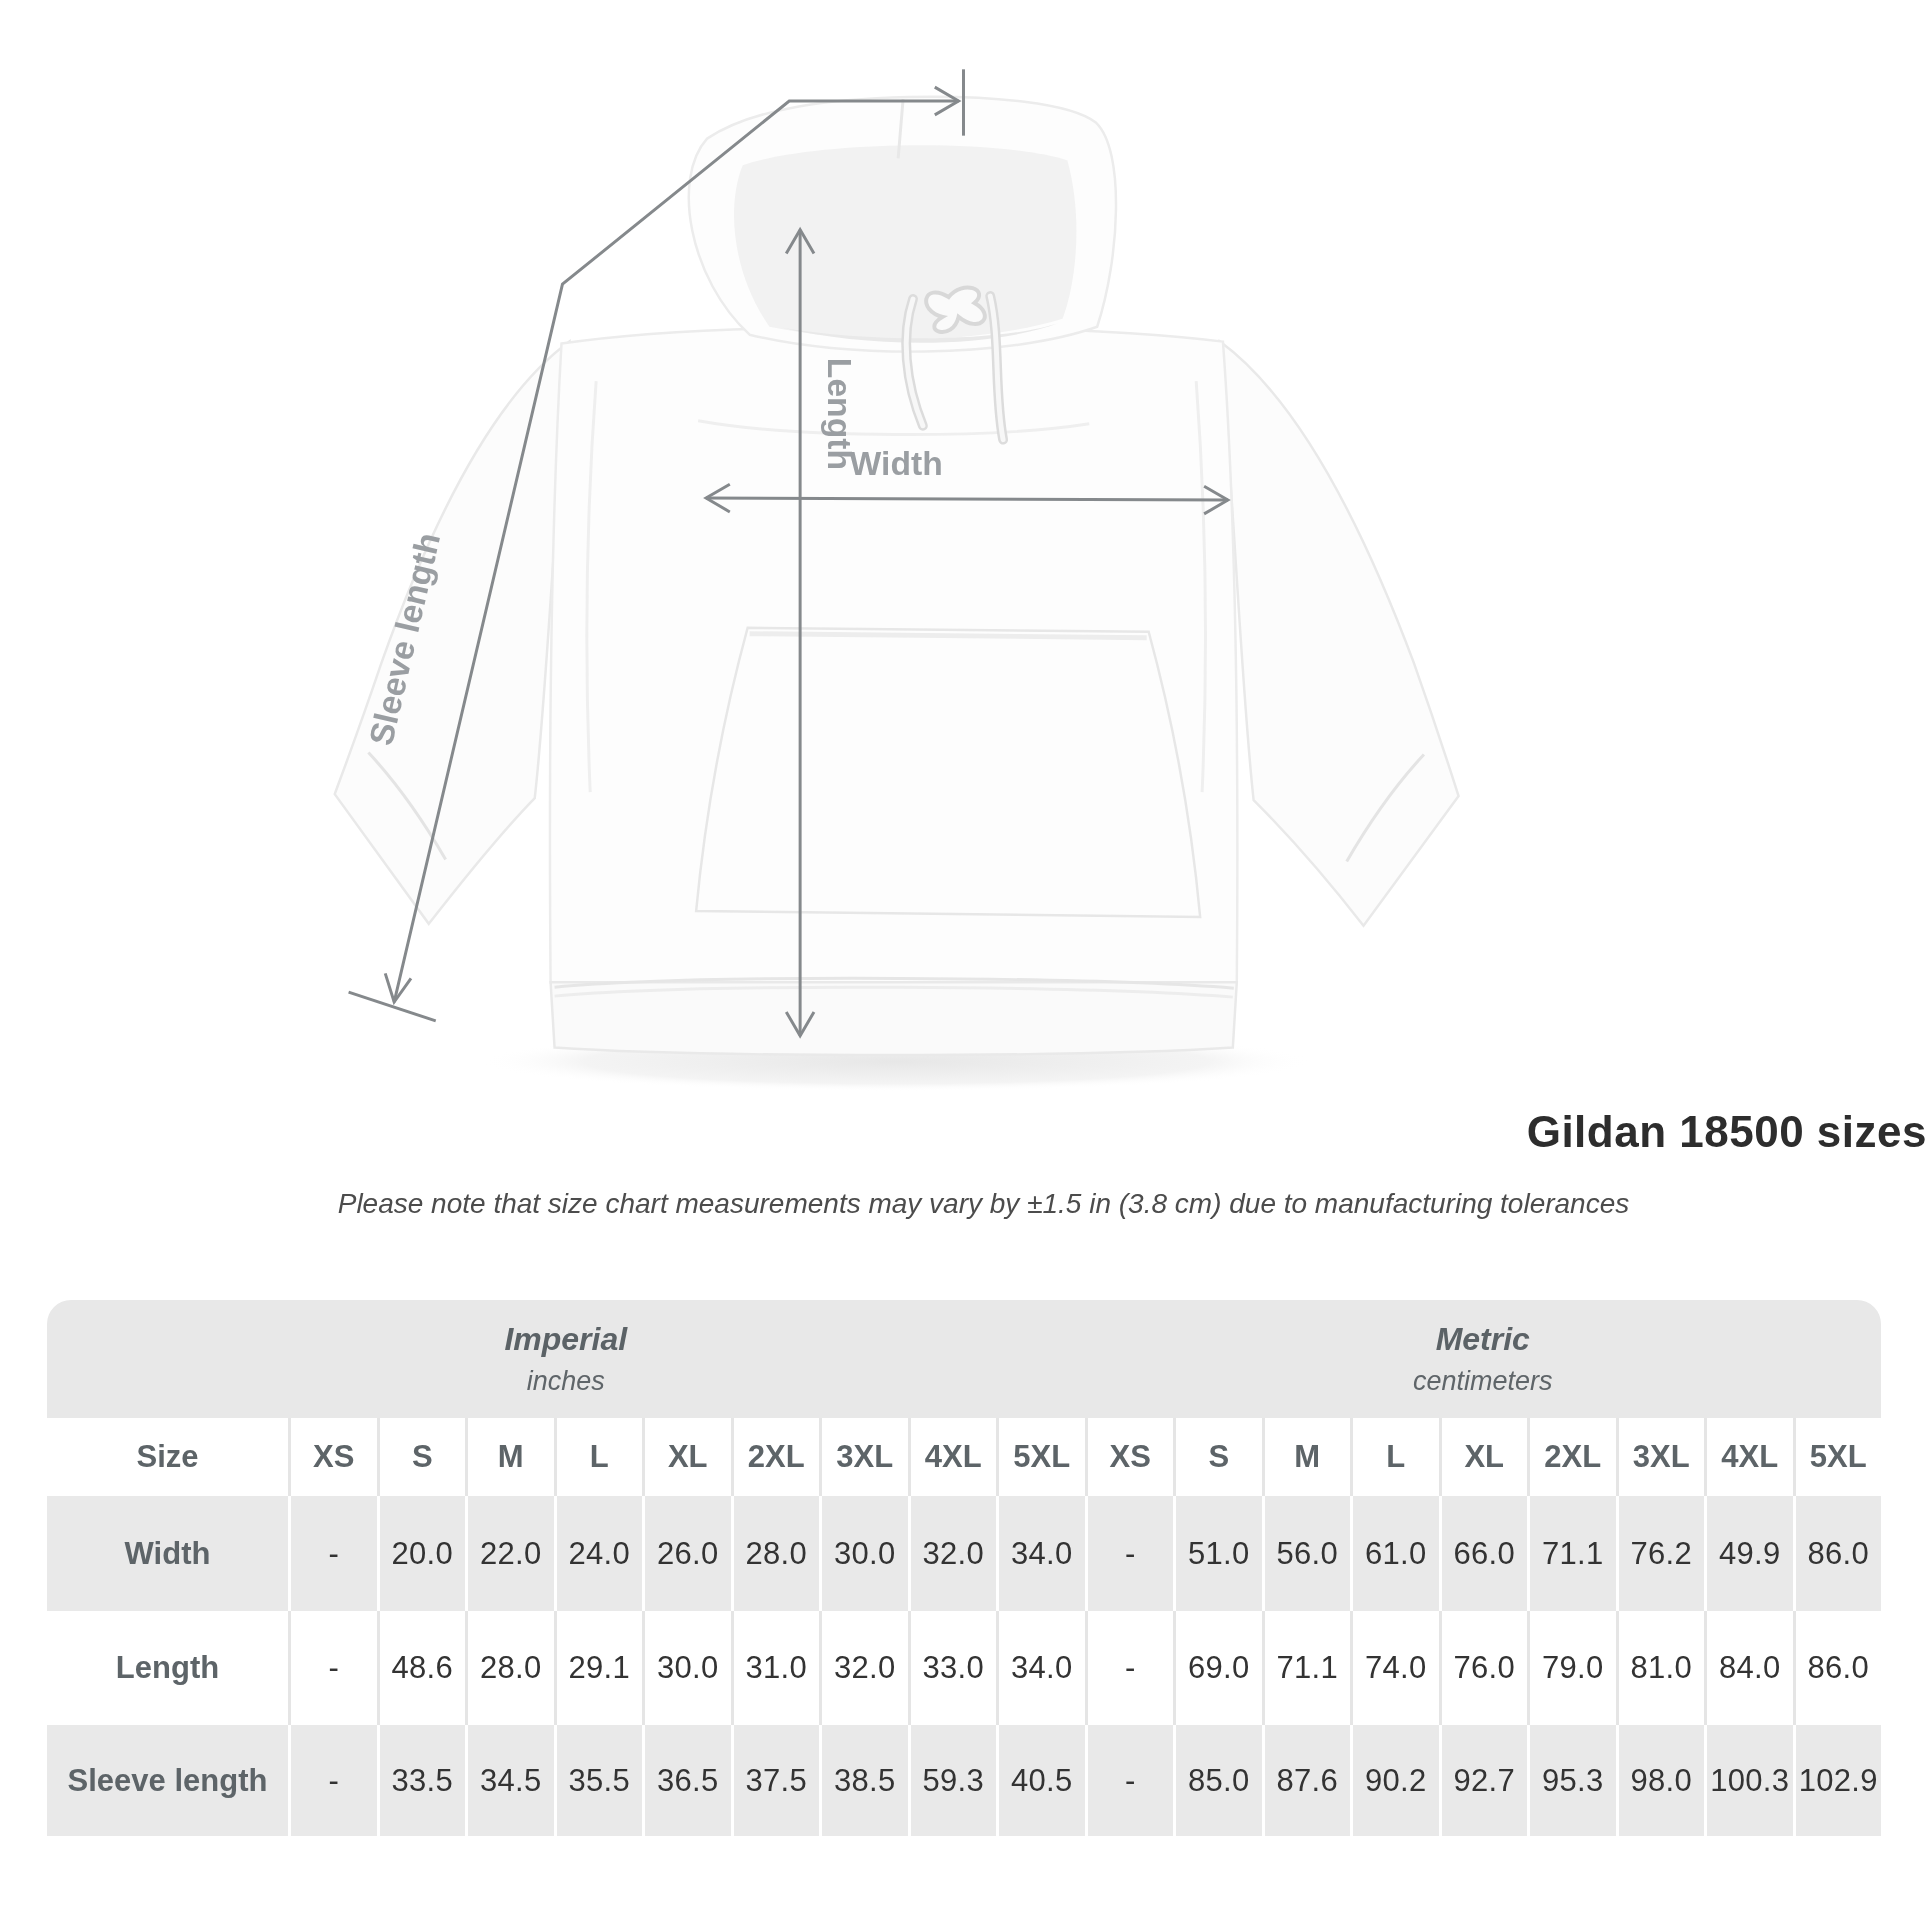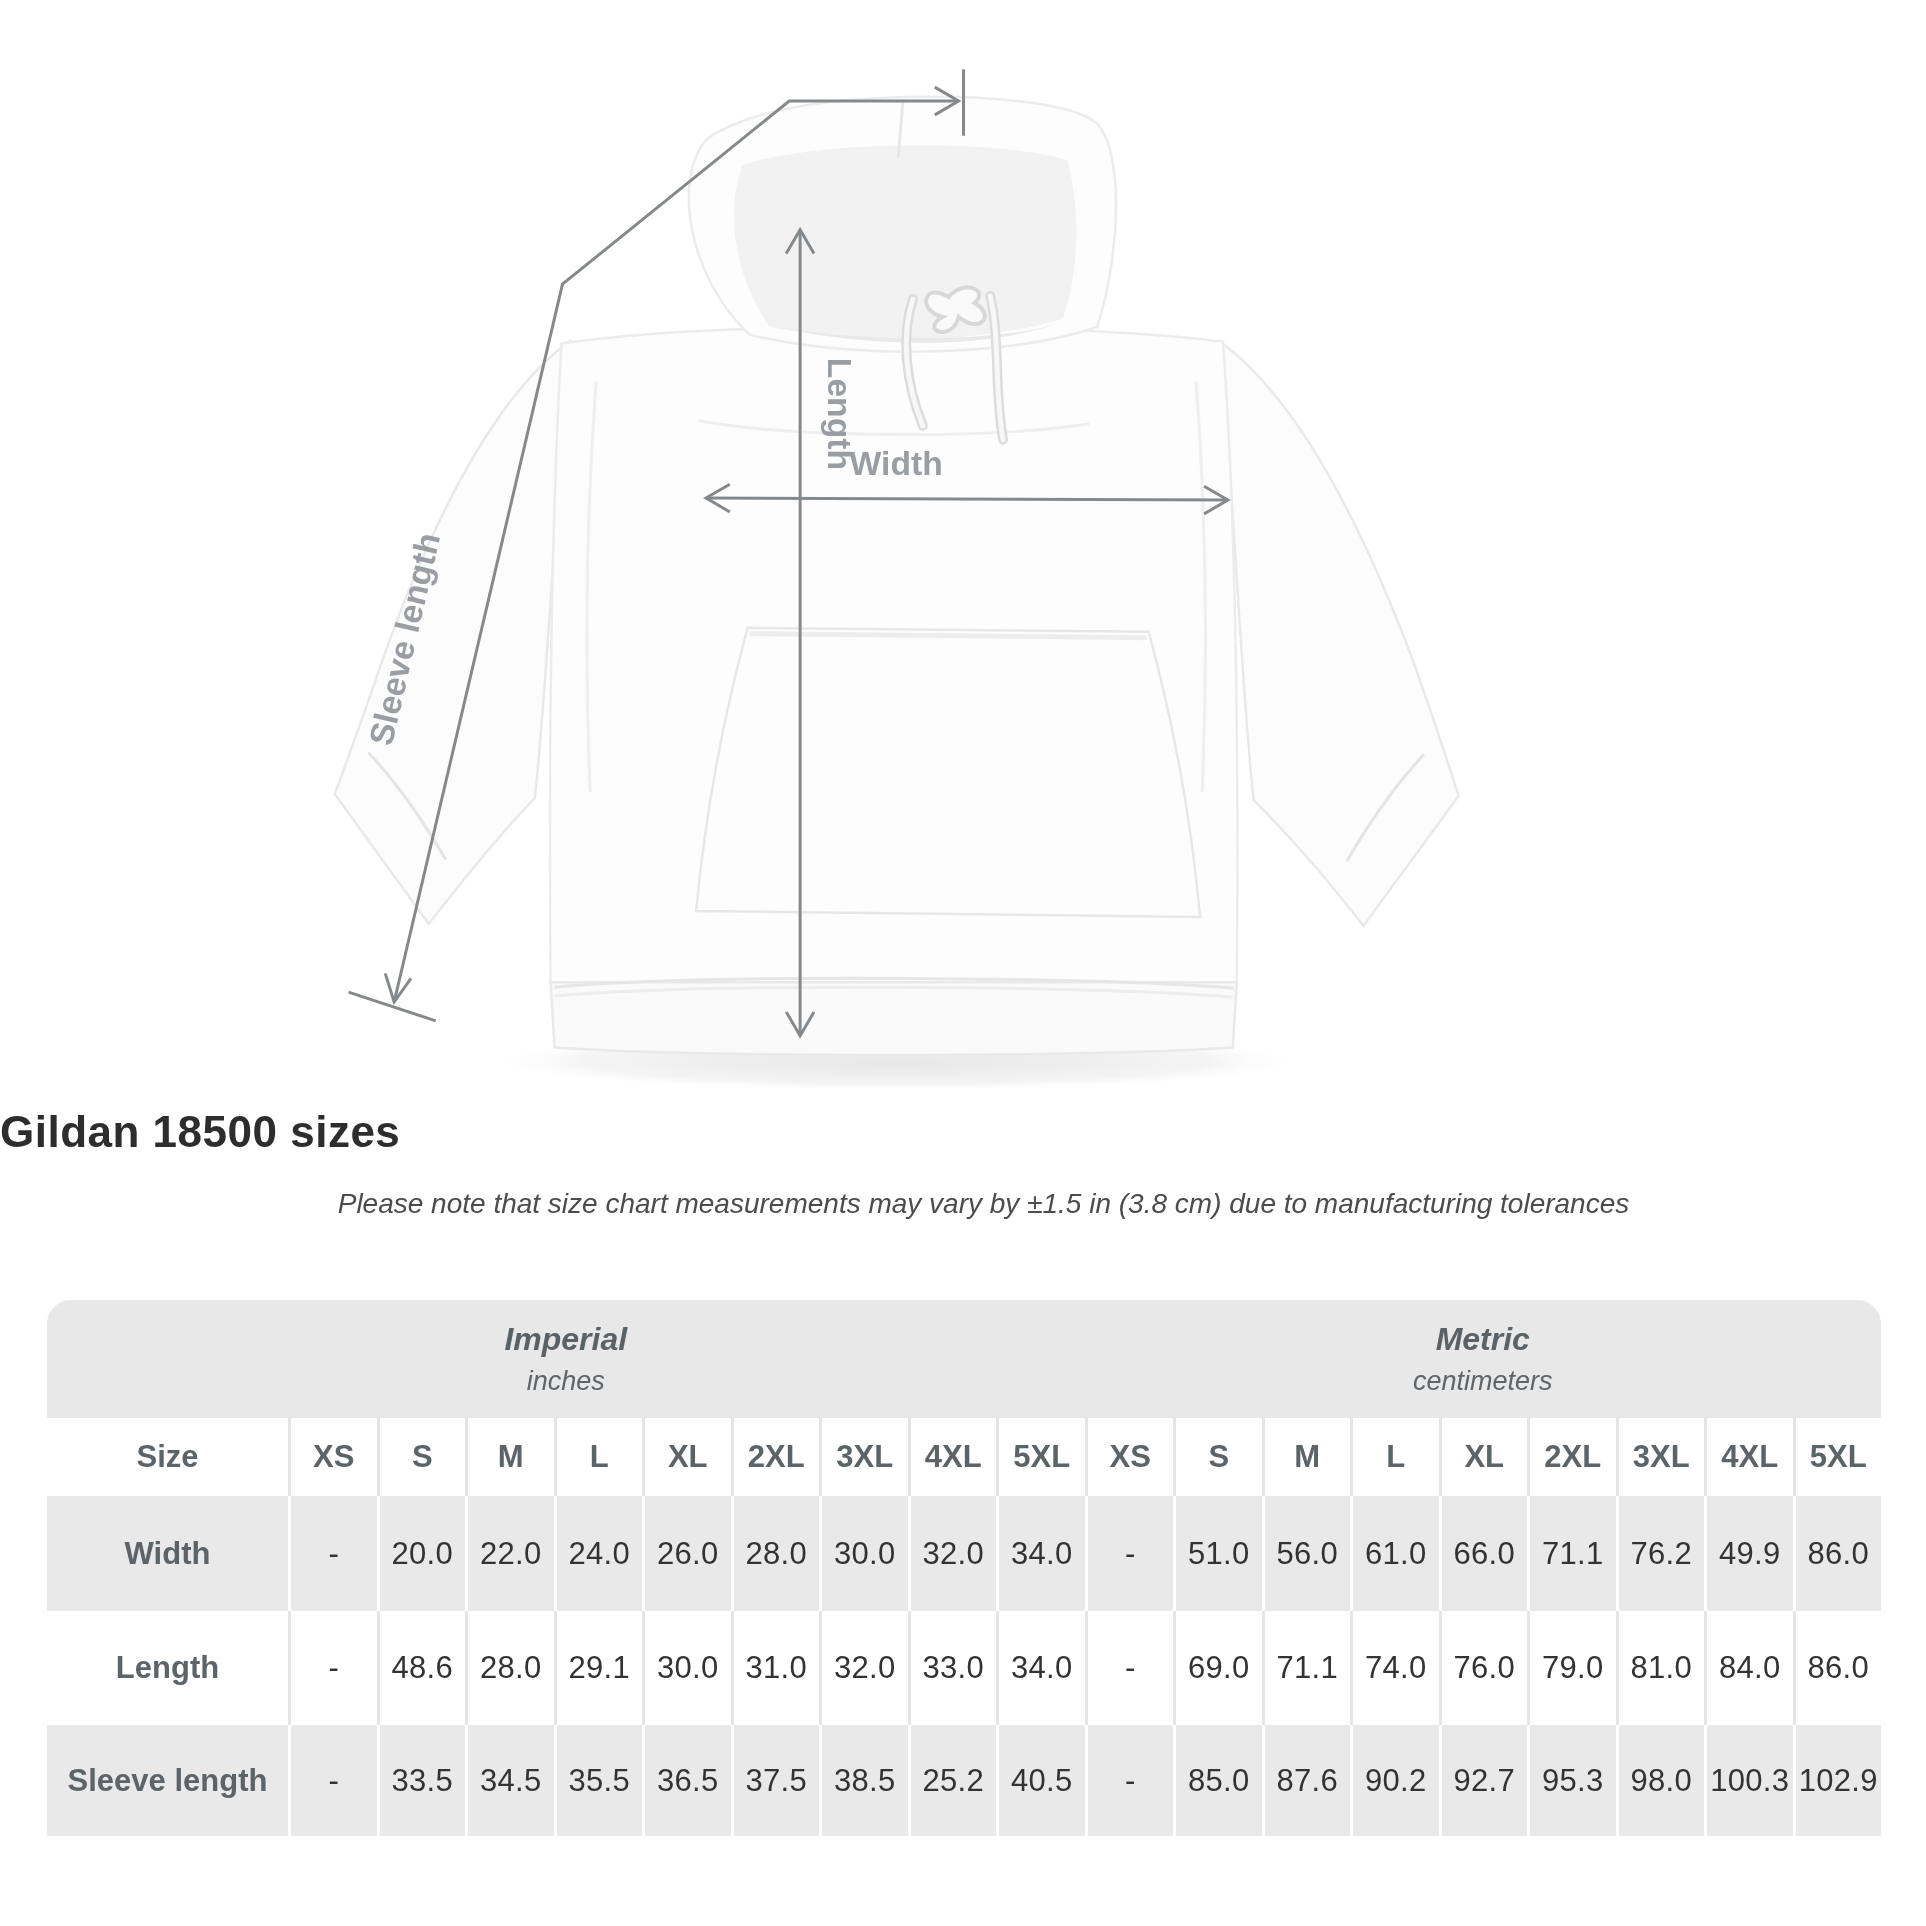--- a/index.html
+++ b/index.html
@@ -3,21 +3,21 @@
 <meta charset="utf-8">
 <style>
   html,body{margin:0;padding:0;background:#ffffff;}
   #page{position:relative;width:1927px;height:1927px;background:#ffffff;overflow:hidden;
         font-family:"Liberation Sans","DejaVu Sans",sans-serif;}
 
   
   #diagram{position:absolute;left:0;top:0;width:1927px;height:1109px;}
 
   
-  .title{position:absolute;left:0;top:1107px;width:1927px;text-align:left;
+  .title{position:absolute;left:0;top:1107px;width:1927px;text-align:right;
          font-size:44px;font-weight:bold;color:#2d2d2d;letter-spacing:0.5px;}
   .subtitle{position:absolute;left:0;top:1188px;width:1927px;text-align:center;
             font-size:28px;font-style:italic;color:#4c4c4c;padding-left:20px;}
 
   
   #size-table{position:absolute;left:47px;top:1300px;width:1834px;height:567px;
               border-radius:24px;overflow:hidden;background:#ffffff;}
   .trow{display:grid;grid-template-columns:241px repeat(18,1fr);width:100%;}
   .band{height:118px;}
   .band > div{display:flex;flex-direction:column;align-items:center;justify-content:center;
@@ -210,21 +210,21 @@
 
     <div class="trow drow-c">
       <div class="c lbl">Sleeve length</div>
       <div class="c val">-</div>
       <div class="c val">33.5</div>
       <div class="c val">34.5</div>
       <div class="c val">35.5</div>
       <div class="c val">36.5</div>
       <div class="c val">37.5</div>
       <div class="c val">38.5</div>
-      <div class="c val">25.2</div>
+      <div class="c val">59.3</div>
       <div class="c val">40.5</div>
       <div class="c val">-</div>
       <div class="c val">85.0</div>
       <div class="c val">87.6</div>
       <div class="c val">90.2</div>
       <div class="c val">92.7</div>
       <div class="c val">95.3</div>
       <div class="c val">98.0</div>
       <div class="c val">100.3</div>
       <div class="c val">102.9</div>

